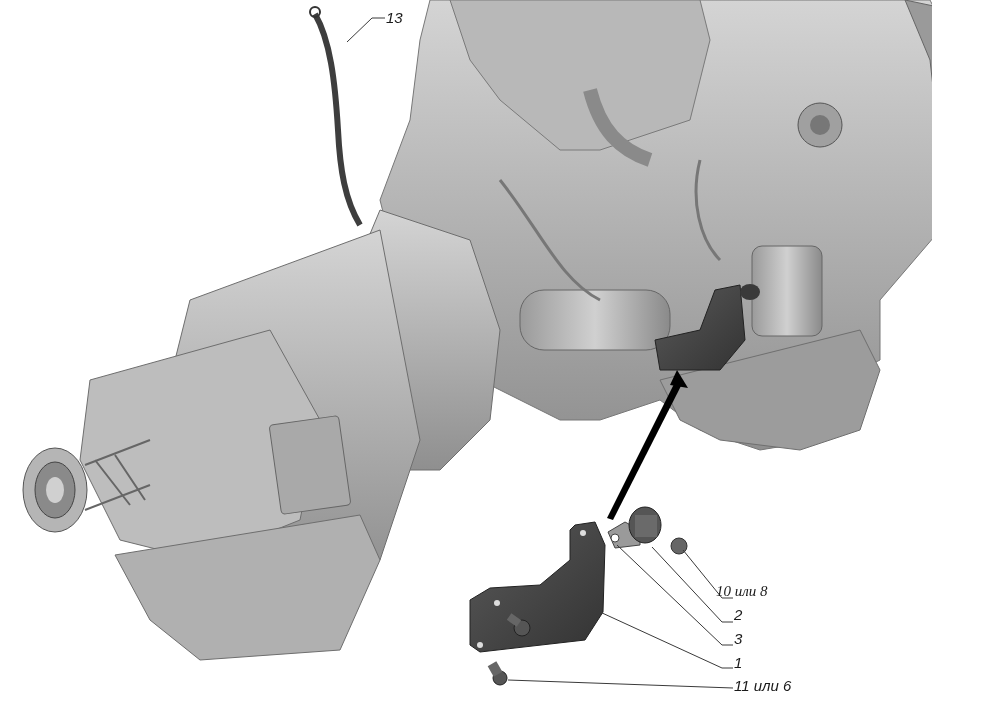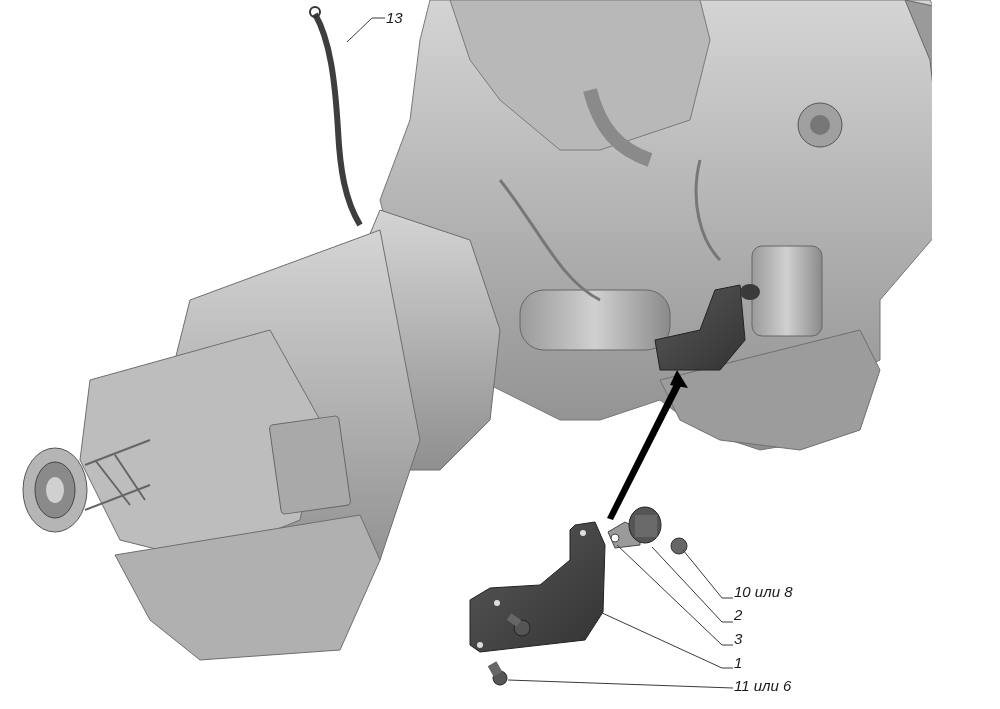--- a/index.html
+++ b/index.html
@@ -109,18 +109,18 @@
       <path d="M347 42 L372 18 L385 18"></path>
       <path d="M683 550 L722 598 L733 598"></path>
       <path d="M652 547 L722 622 L733 622"></path>
       <path d="M617 545 L722 645 L733 645"></path>
       <path d="M600 612 L722 668 L733 668"></path>
       <path d="M508 680 L733 688"></path>
     </g>
   </svg>
 
   <span class="callout" style="left:386px;top:10px;">13</span>
-  <span class="callout" style="left:734px;top:584px;">10 или 8</span>
+  <span class="callout" style="left:716px;top:584px;font-family:Liberation Serif, serif;">10 или 8</span>
   <span class="callout" style="left:734px;top:607px;">2</span>
   <span class="callout" style="left:734px;top:631px;">3</span>
   <span class="callout" style="left:734px;top:655px;">1</span>
   <span class="callout" style="left:734px;top:678px;">11 или 6</span>
 </div>
 
 </body></html>

